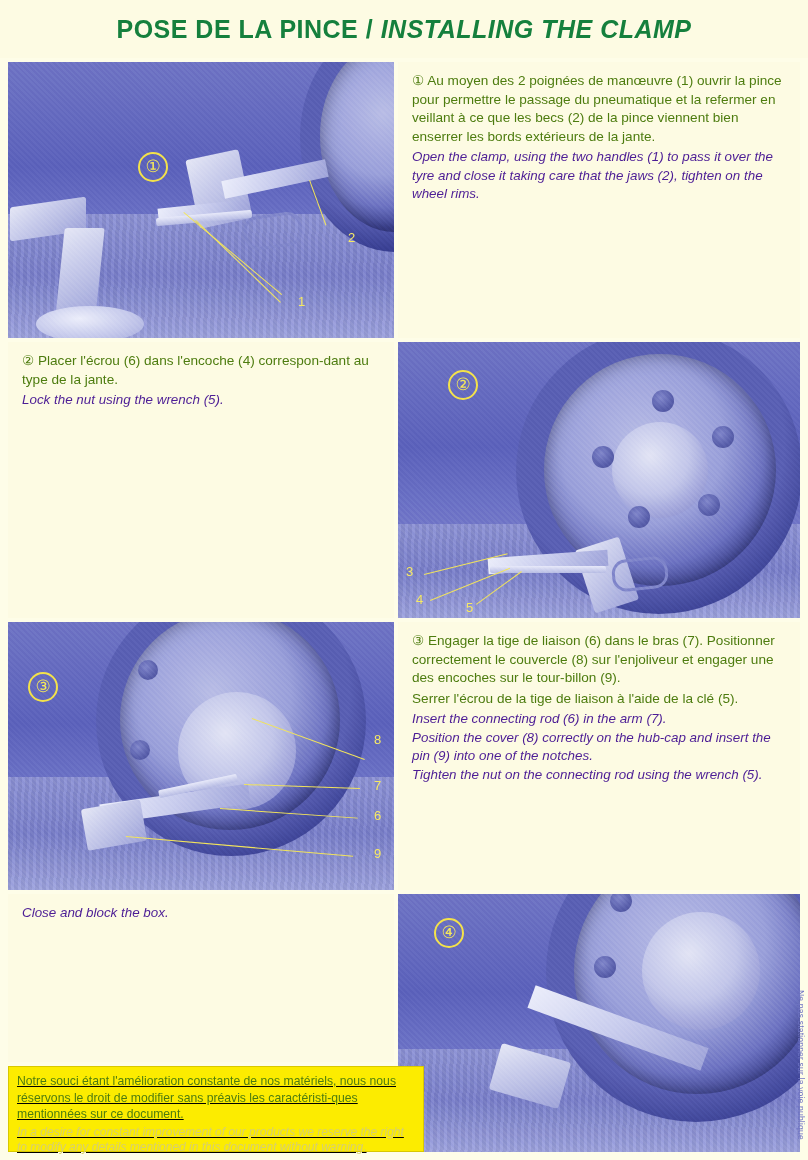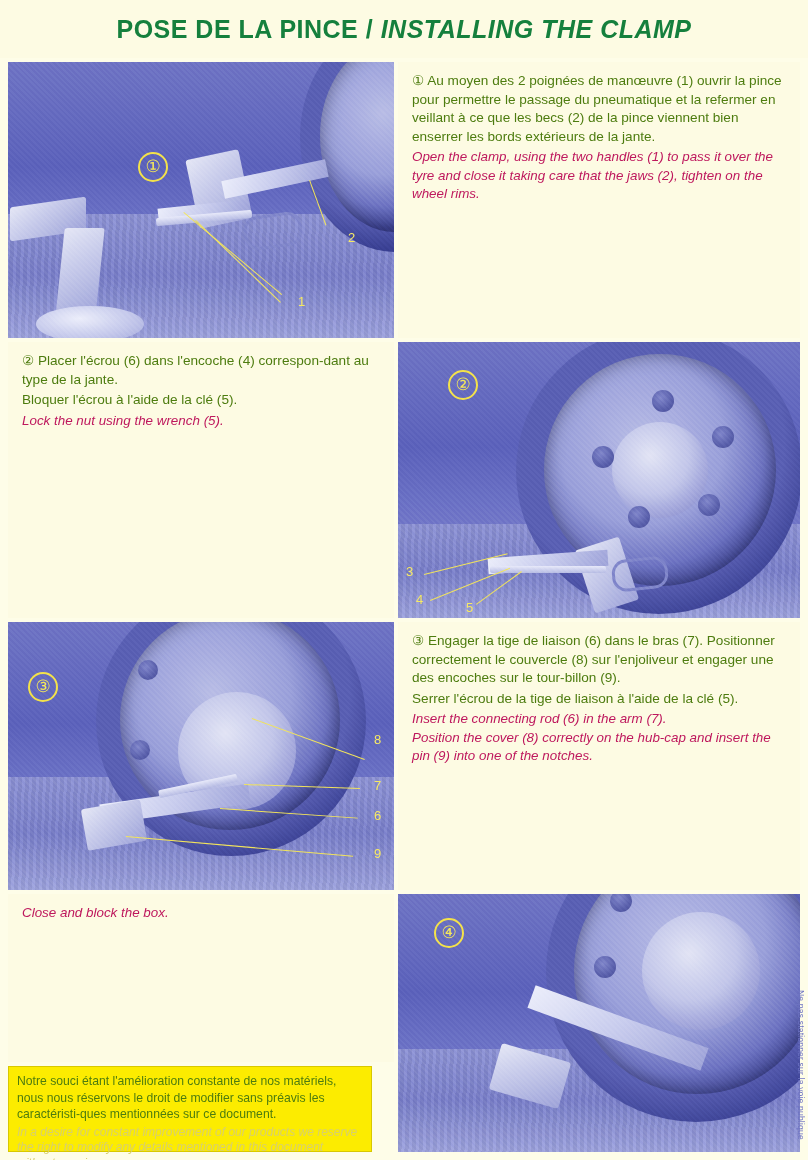--- a/index.html
+++ b/index.html
@@ -99,36 +99,37 @@
     background: #fdfbe3;
     padding: 10px 14px 8px 14px;
   }
   .fr {
     color: #4d7c0f;
     font-size: 13.6px;
     line-height: 18.5px;
     margin: 0 0 2px 0;
   }
   .en {
-    color: #be185d;
+    color: #4c1d95;
     font-size: 13.4px;
     line-height: 18.5px;
     font-style: italic;
     margin: 0;
   }
   
   .footer-note {
     position: absolute;
     left: 8px;
     top: 1066px;
-    width: 364px;
+    width: 416px;
     height: 86px;
     background: #fcec00;
     border: 1px solid #d8c800;
     padding: 6px 8px;
+    text-decoration: underline;
   }
   .footer-note .fr {
     font-size: 12.2px;
     line-height: 16.5px;
   }
   .footer-note .en {
     font-size: 12px;
     line-height: 15.5px;
     color: #d7cf6d;
   }
@@ -229,21 +230,20 @@
     <div class="grain"></div>
   </div>
 
   <div class="textblock" style="left:398px; top:62px; width:402px; height:276px;">
     <p class="fr">① Au moyen des 2 poignées de manœuvre (1) ouvrir la pince pour permettre le passage du  pneumatique et la refermer en veillant à ce que les becs (2) de la pince viennent bien enserrer les bords extérieurs de la jante.</p>
     <p class="en">Open the clamp, using the two handles (1) to pass it over the tyre and close it taking care that the jaws (2), tighten on the wheel rims.</p>
   </div>
 
   <div class="textblock" style="left:8px; top:342px; width:386px; height:276px;">
     <p class="fr">② Placer l'écrou (6) dans l'encoche (4) correspon-dant au type de la jante.</p>
-    <p class="fr">Bloquer l'écrou à l'aide de la clé (5).</p>
     <p class="en">Lock the nut using the wrench (5).</p>
   </div>
 
   <div class="photo" style="left:398px; top:342px; width:402px; height:276px;">
     <div class="sky"></div>
     <div class="ground" style="height:34%;"></div>
 
     <div class="tyre" style="left:118px; top:-14px; width:286px; height:286px;"></div>
     <div class="wheel" style="left:146px; top:12px; width:232px; height:232px;"></div>
     <div class="hub" style="left:214px; top:80px; width:96px; height:96px;"></div>
@@ -296,20 +296,21 @@
     <div class="lbl" style="left:366px; top:186px;">6</div>
     <div class="lbl" style="left:366px; top:224px;">9</div>
     <div class="grain"></div>
   </div>
 
   <div class="textblock" style="left:398px; top:622px; width:402px; height:268px;">
     <p class="fr">③ Engager la tige de liaison (6) dans le bras (7). Positionner correctement le couvercle (8) sur l'enjoliveur et engager une des encoches sur le tour-billon (9).</p>
     <p class="fr">Serrer l'écrou de la tige de liaison à l'aide de la clé (5).</p>
     <p class="en">Insert the connecting rod (6) in the arm (7).</p>
     <p class="en">Position the cover (8) correctly on the hub-cap and insert the pin (9) into one of the notches.</p>
+    <p class="en">Tighten the nut on the connecting rod using the wrench (5).</p>
   </div>
 
   <div class="textblock" style="left:8px; top:894px; width:386px; height:168px;">
     <p class="en">Close and block the box.</p>
   </div>
 
   <div class="photo" style="left:398px; top:894px; width:402px; height:258px;">
     <div class="sky"></div>
     <div class="ground" style="height:40%;"></div>
 

